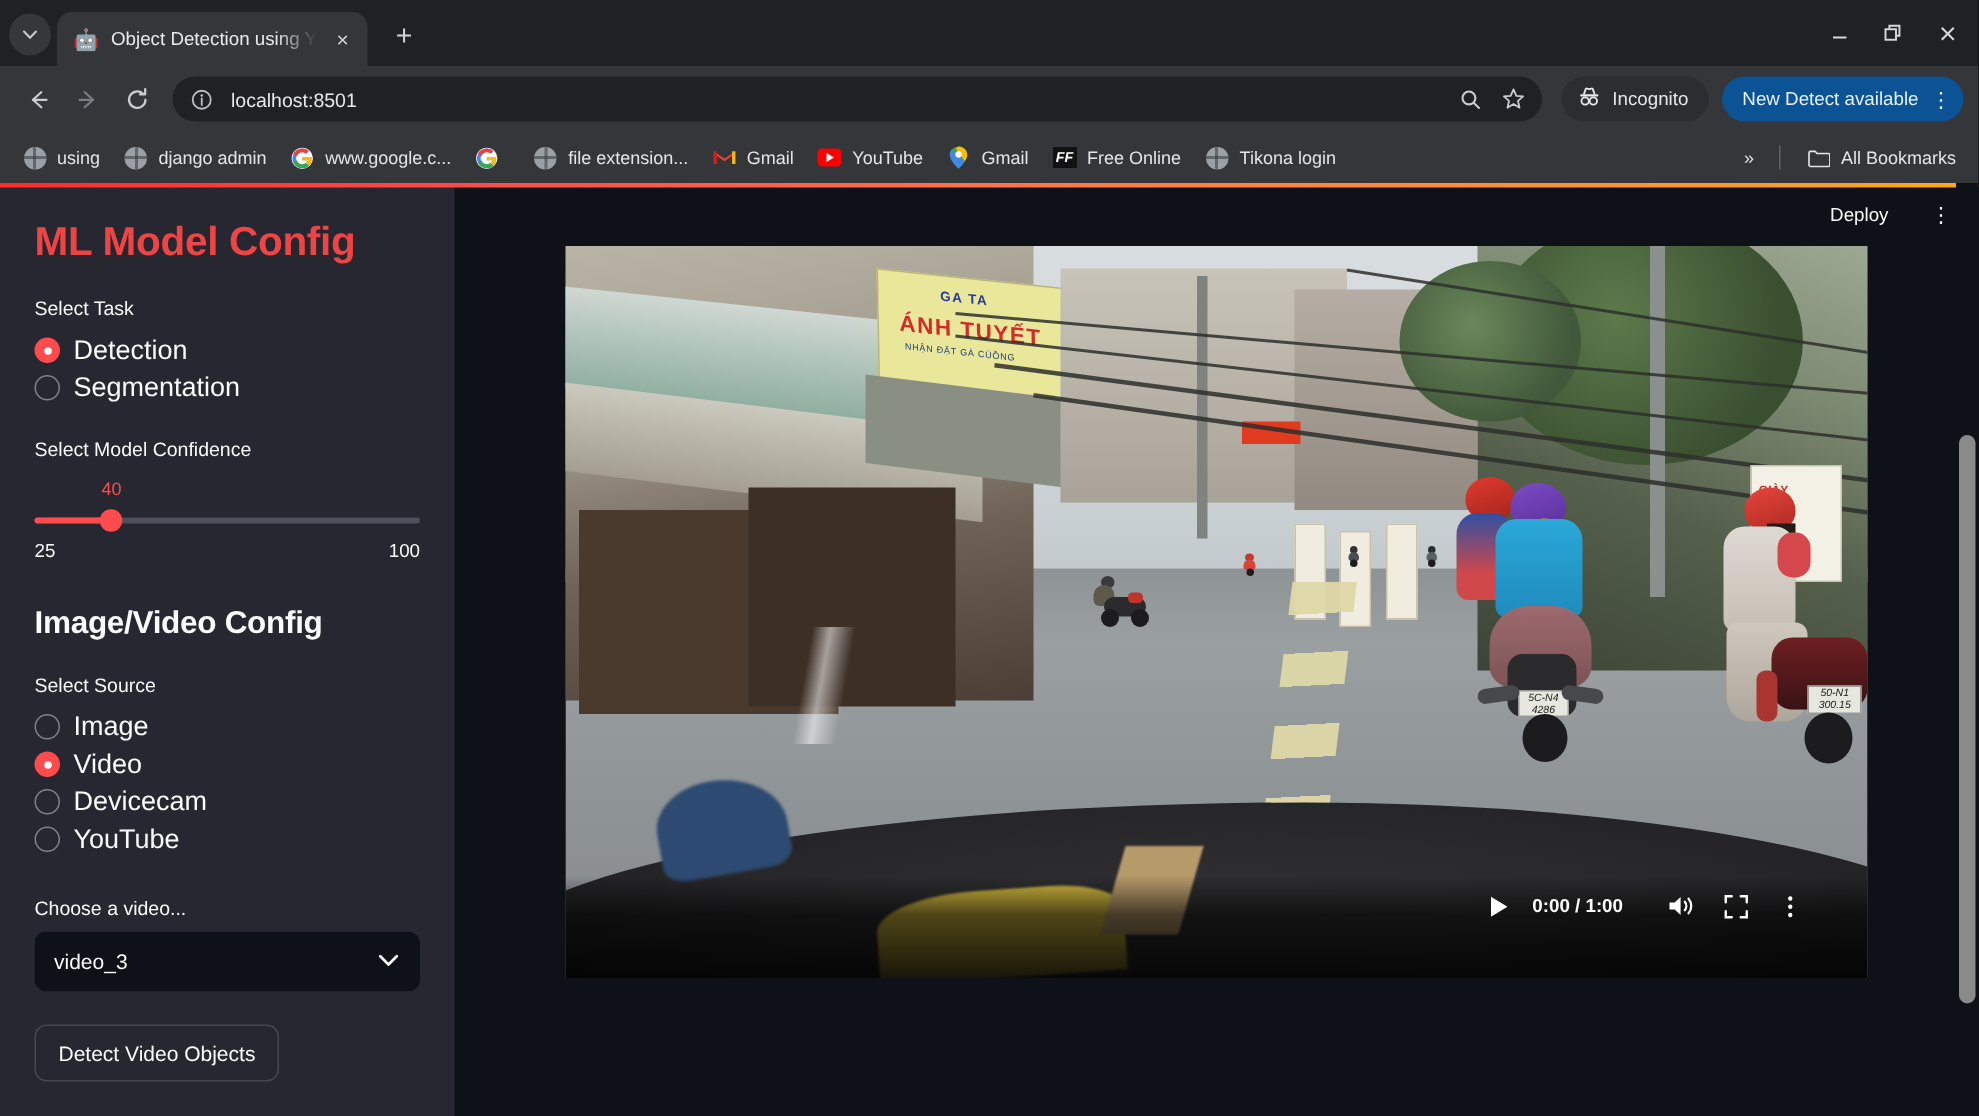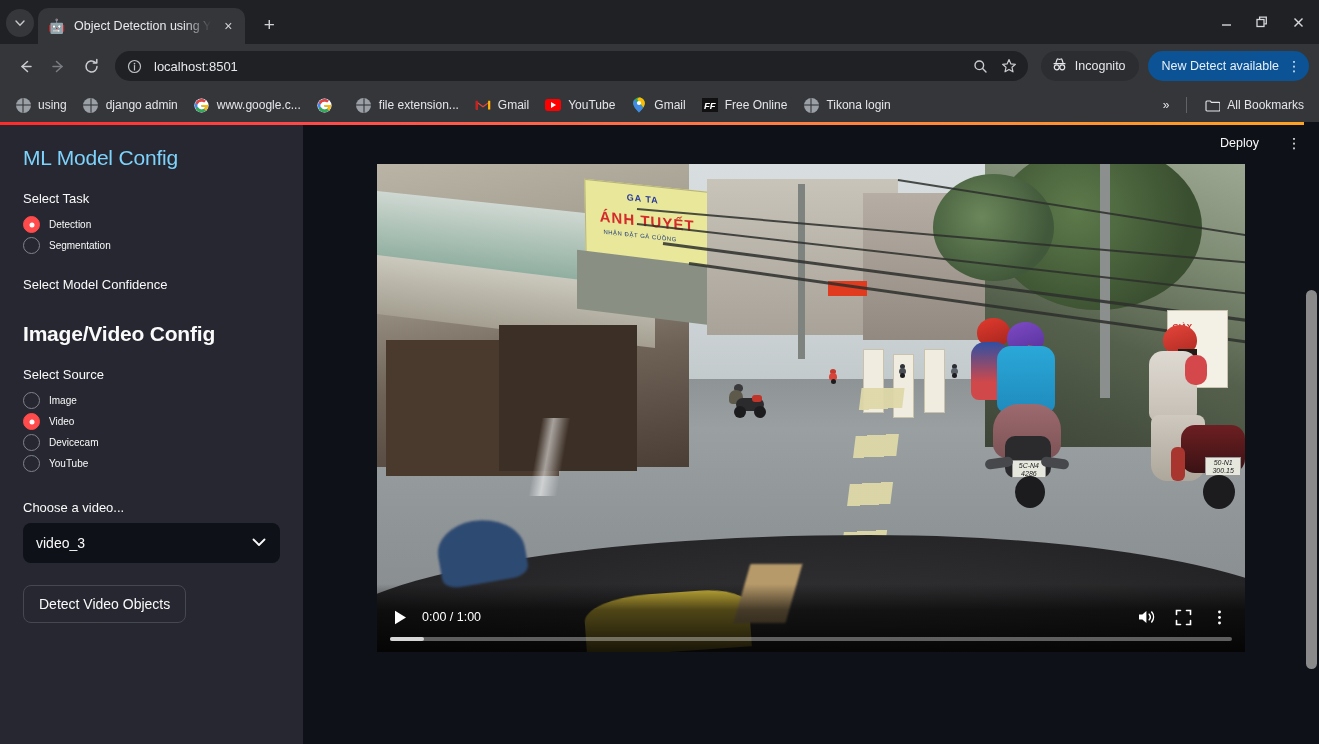--- a/index.html
+++ b/index.html
@@ -125,36 +125,36 @@
   .viewport { flex: 1 1 auto; position: relative; background: #0e1117; overflow: hidden; }
   .topgrad { position:absolute; top:0; left:0; right:0; height:3px;
      background: linear-gradient(90deg,#ff2b2b 0%, #ff4b4b 25%, #ff7a45 55%, #ffa421 100%); z-index: 30;}
 
   .app { display: flex; height: 100%; }
 
   .sidebar {
     width: 303px; flex: 0 0 303px; background: #262730; height: 100%;
     padding: 24px 23px 0 23px; overflow: hidden; position: relative;
   }
-  .sb-h1 { font-size: 21px; font-weight: normal; color: #7dd3fc; letter-spacing: -0.2px; }
+  .sb-h1 { font-size: 27px; font-weight: bold; color: #ef4444; letter-spacing: -0.2px; }
   .sb-label { font-size: 13px; color: #fafafa; margin-top: 21px; }
 
   .radio-group { margin-top: 8px; }
   .radio-row { display: flex; align-items: center; gap: 9px; padding: 2px 0; cursor: pointer; }
   .radio {
     width: 17px; height: 17px; flex: 0 0 17px; border-radius: 50%;
     border: 1.5px solid #80838c; background: transparent; position: relative;
   }
   .radio.checked { background: #ff4b4b; border-color: #ff4b4b; }
   .radio.checked:after {
     content: ""; position: absolute; left: 50%; top: 50%;
     width: 5px; height: 5px; border-radius: 50%; background: #fff;
     transform: translate(-50%,-50%);
   }
-  .radio-label { font-size: 10px; color: #fafafa; }
+  .radio-label { font-size: 18px; color: #fafafa; }
 
   .slider-wrap { margin-top: 12px; position: relative; padding-top: 20px; }
   .slider-value {
     position: absolute; top: 0; font-size: 12px; color: #ff4b4b;
     transform: translateX(-50%); white-space: nowrap;
   }
   .slider-track {
     position: relative; height: 4px; border-radius: 3px; background: #4d505b; margin: 6px 0 0 0;
   }
   .slider-fill { position: absolute; left: 0; top: 0; height: 4px; border-radius: 3px; background: #ff4b4b; }
@@ -267,21 +267,21 @@
     border-radius: 54% 46% 0 0 / 70% 70% 0 0;
   }
   .dash-blue{position:absolute;left:7%;bottom:14%;width:10%;height:13%;background:#2d4a72;border-radius:50% 60% 20% 20%;transform:rotate(-10deg);filter:blur(1px);}
   .dash-yellow{position:absolute;left:24%;bottom:0%;width:19%;height:12%;background:#cfb63c;border-radius:40% 30% 0 0;transform:rotate(-4deg);filter:blur(.6px);}
   .dash-tan{position:absolute;left:42%;bottom:6%;width:6%;height:12%;background:#b79a6a;transform:skewX(-16deg);filter:blur(.8px);}
 
   
   .vcontrols{
     position:absolute;left:0;right:0;bottom:0;height:68px;
     background: linear-gradient(180deg, rgba(0,0,0,0) 0%, rgba(0,0,0,.62) 38%, rgba(0,0,0,.88) 100%);
-    display:flex;flex-direction:column;justify-content:flex-end;
+    display:flex;flex-direction:row;justify-content:flex-end;font-weight:bold;
   }
   .vrow{display:flex;align-items:center;height:40px;padding:0 15px;gap:14px;color:#fff;}
   .vplay{cursor:pointer;display:flex;align-items:center;justify-content:center;width:16px;}
   .vtime{font-size:12.5px;color:#fff;font-family:"Liberation Sans",sans-serif;}
   .vspacer{flex:1 1 auto;}
   .vbtn{cursor:pointer;display:flex;align-items:center;justify-content:center;width:22px;height:22px;color:#fff;}
   .vprogress{height:4px;margin:0 13px 11px 13px;background:rgba(255,255,255,.35);border-radius:2px;position:relative;cursor:pointer;}
   .vprogress-played{position:absolute;left:0;top:0;height:4px;background:#d6d6d6;border-radius:2px;}
 
   
@@ -508,20 +508,31 @@
             <span class="radio checked"></span>
             <span class="radio-label">Detection</span>
           </div>
           <div class="radio-row">
             <span class="radio"></span>
             <span class="radio-label">Segmentation</span>
           </div>
         </div>
 
         <div class="sb-label">Select Model Confidence</div>
+        <div class="slider-wrap">
+          <div class="slider-value" id="sliderValue" style="left: 20%;">40</div>
+          <div class="slider-track">
+            <div class="slider-fill" id="sliderFill" style="width: 20%;"></div>
+            <div class="slider-thumb" id="sliderThumb" style="left: 20%;"></div>
+          </div>
+          <div class="slider-ends">
+            <span>25</span>
+            <span>100</span>
+          </div>
+        </div>
 
         <div class="sb-h2">Image/Video Config</div>
 
         <div class="sb-label">Select Source</div>
         <div class="radio-group">
           <div class="radio-row">
             <span class="radio"></span>
             <span class="radio-label">Image</span>
           </div>
           <div class="radio-row">

